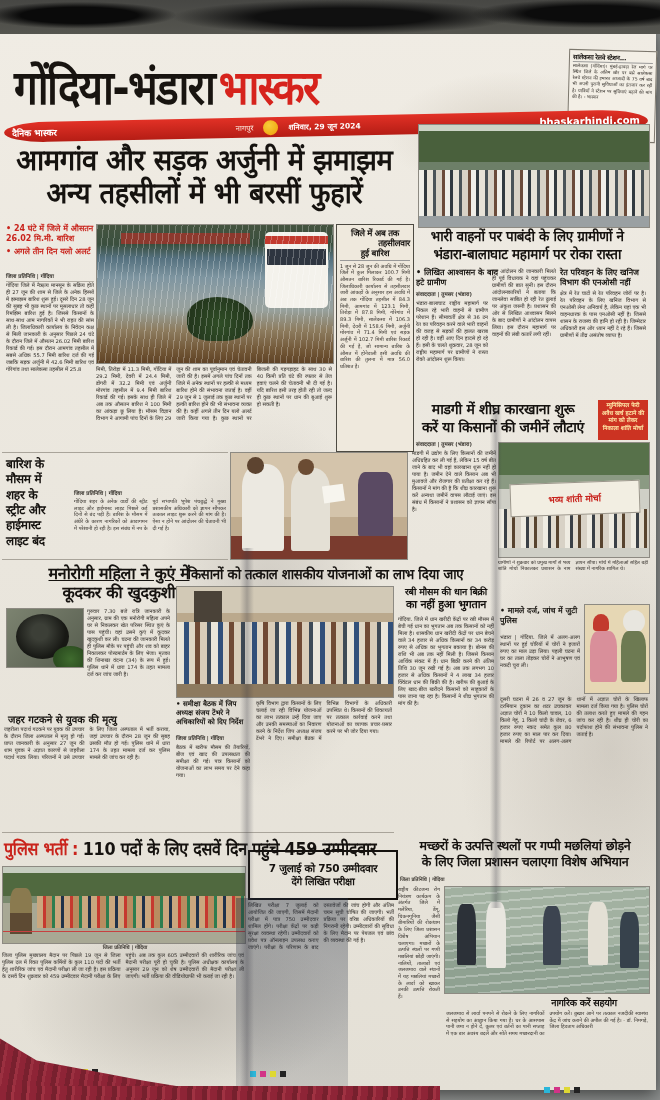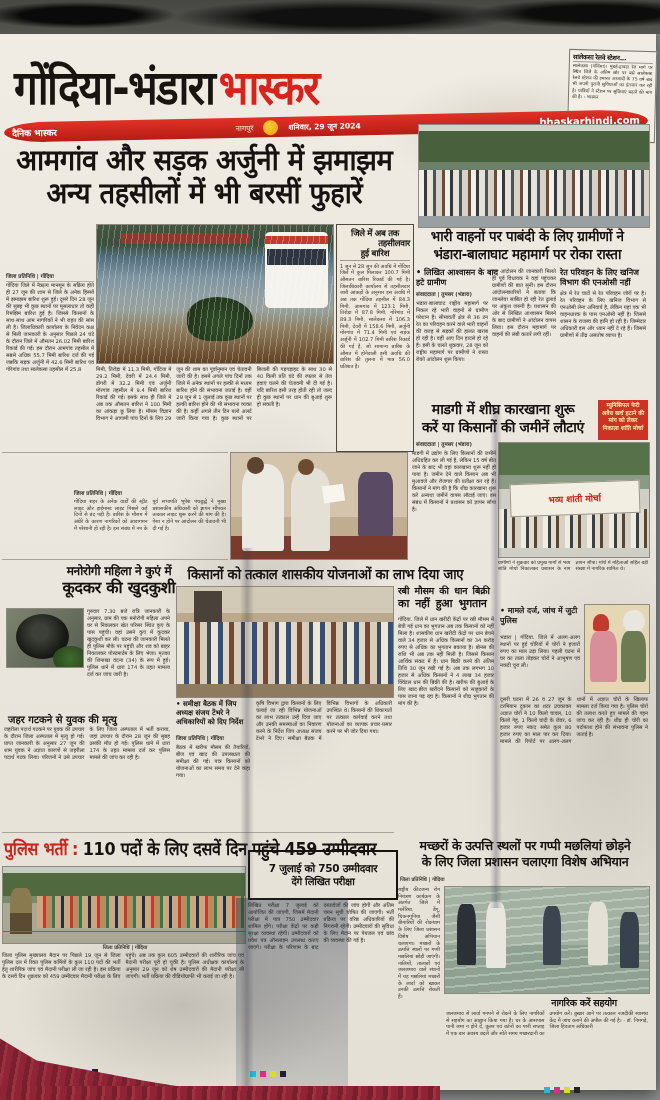--- a/index.html
+++ b/index.html
@@ -55,20 +55,24 @@
         <span style="color:#fff;font-size:7.5px;font-weight:700;">शनिवार, 29 जून 2024</span>
       </span>
       <span style="color:#fff;font-weight:800;font-size:10px;">bhaskarhindi.com</span>
     </div>
 
     <div class="abs" style="left:8px;top:116px;width:418px;text-align:center;transform:scaleX(.94);transform-origin:left;">
       <div class="hl" style="font-size:29px;line-height:1.12;">आमगांव और सड़क अर्जुनी में झमाझम</div>
       <div class="hl" style="font-size:29px;line-height:1.18;">अन्य तहसीलों में भी बरसीं फुहारें</div>
     </div>
 
+    <div class="abs red" style="left:6px;top:196px;width:88px;font-size:8px;font-weight:800;line-height:1.3;">
+      <div>• 24 घंटे में जिले में औसतन 26.02 मि.मी. बारिश</div>
+      <div style="margin-top:2px;">• अगले तीन दिन यलो अलर्ट</div>
+    </div>
     <div class="abs by" style="left:6px;top:244px;width:88px;border-bottom:1px solid #b5b0a6;padding-bottom:1px;">जिला प्रतिनिधि | गोंदिया</div>
     <div class="abs bt" style="left:6px;top:254px;width:88px;height:168px;">गोंदिया जिले में नैऋत्य मानसून के सक्रिय होते ही 27 जून की शाम से जिले के अनेक हिस्सों में झमाझम बारिश शुरू हुई। दूसरे दिन 28 जून की सुबह भी कुछ स्थानों पर मूसलाधार तो कहीं रिमझिम बारिश हुई है। जिससे किसानों के साथ-साथ आम नागरिकों ने भी राहत की सांस ली है। जिलाधिकारी कार्यालय के निवेदन कक्ष से मिली जानकारी के अनुसार पिछले 24 घंटे के दौरान जिले में औसतन 26.02 मिमी बारिश रिकार्ड की गई। इस दौरान आमगांव तहसील में सबसे अधिक 55.7 मिमी बारिश दर्ज की गई जबकि सड़क अर्जुनी में 42.6 मिमी बारिश एवं गोरेगांव तथा सालेकसा तहसील में 25.8</div>
 
     <div class="ph" style="left:96px;top:196px;width:236px;height:138px;background:linear-gradient(180deg,#44543f 0%,#3a4f3e 14%,#54707e 24%,#7e95a0 38%,#93a0a2 52%,#97a09b 62%,#8d7c5f 76%,#6f5434 92%,#5f4326 100%);">
       <div style="position:absolute;left:10%;top:6%;width:55%;height:8%;background:#a8322a;opacity:.75;"></div>
       <div style="position:absolute;right:2%;top:5%;width:27%;height:55%;background:linear-gradient(180deg,#f4f2ec 0 100%);border-radius:5px;">
         <div style="position:absolute;left:0;top:6%;width:100%;height:10%;background:#c23a2e;"></div>
         <div style="position:absolute;left:4%;top:22%;width:92%;height:22%;background:#2e3540;"></div>
       </div>
       <div style="position:absolute;left:38%;bottom:16%;width:28%;height:32%;background:radial-gradient(circle at 50% 60%,#2f4d26,#24371d 70%);border-radius:50% 60% 50% 40%;"></div>
@@ -115,26 +119,34 @@
       <div style="position:absolute;right:8%;top:18%;width:20%;height:60%;background:#5a4a63;border-radius:20% 20% 4% 4%;"></div>
     </div>
 
     <div class="ph" style="left:498px;top:414px;width:150px;height:114px;background:linear-gradient(180deg,#57714a 0 28%,#8b9a83 28% 40%,#cfcfc6 40% 100%);">
       <div style="position:absolute;left:0;top:58%;width:100%;height:34%;background:repeating-linear-gradient(90deg,#efece2 0 5px,#3a4046 5px 8px,#e2dccf 8px 13px,#58442f 13px 16px,#d8d2c6 16px 22px);filter:blur(.4px);"></div>
       <div class="banner">भव्य शांती मोर्चा</div>
     </div>
     <div class="abs bt cols2" style="left:498px;top:532px;width:150px;height:32px;font-size:4.8px;">ग्रामीणों ने शुक्रवार को प्रमुख मार्गों से भव्य शांति मोर्चा निकालकर प्रशासन के नाम ज्ञापन सौंपा। मोर्चे में महिलाओं सहित बड़ी संख्या में नागरिक शामिल थे।</div>
 
     <div class="abs" style="left:2px;top:424px;width:226px;height:106px;border-top:1px solid #a9a49a;border-bottom:1px solid #a9a49a;">
+      <div style="position:absolute;left:4px;top:4px;width:62px;">
+        <div class="hl" style="font-size:12px;line-height:1.28;">बारिश के</div>
+        <div class="hl" style="font-size:12px;line-height:1.28;">मौसम में</div>
+        <div class="hl" style="font-size:12px;line-height:1.28;">शहर के</div>
+        <div class="hl" style="font-size:12px;line-height:1.28;">स्ट्रीट और</div>
+        <div class="hl" style="font-size:12px;line-height:1.28;">हाईमास्ट</div>
+        <div class="hl" style="font-size:12px;line-height:1.28;">लाइट बंद</div>
+      </div>
       <div class="by" style="position:absolute;left:72px;top:36px;width:150px;">जिला प्रतिनिधि | गोंदिया</div>
       <div class="bt cols2" style="position:absolute;left:72px;top:45px;width:152px;height:58px;font-size:5px;">गोंदिया शहर के अनेक वार्डों की स्ट्रीट लाइट और हाईमास्ट लाइट पिछले कई दिनों से बंद पड़ी हैं। बारिश के मौसम में अंधेरे के कारण नागरिकों को आवागमन में परेशानी हो रही है। इस संबंध में नप के पूर्व सभापति भूपेश पंचबुद्धे ने मुख्य प्रशासकीय अधिकारी को ज्ञापन सौंपकर तत्काल लाइट शुरू करने की मांग की है। ऐसा न होने पर आंदोलन की चेतावनी भी दी गई है।</div>
     </div>
 
     <div class="abs" style="left:6px;top:536px;width:226px;text-align:center;">
-      <div class="hl" style="font-size:12px;line-height:1.2;">मनोरोगी महिला ने कुएं में</div>
+      <div class="hl" style="font-size:16px;line-height:1.2;text-decoration:underline;">मनोरोगी महिला ने कुएं में</div>
       <div class="hl" style="font-size:16px;line-height:1.2;">कूदकर की खुदकुशी</div>
     </div>
     <div class="abs" style="left:6px;top:580px;width:164px;height:100px;">
       <div class="ph" style="position:relative;float:left;left:0;top:0;width:76px;height:58px;margin:0 3px 2px 0;background:linear-gradient(135deg,#7c8370,#565c4e);">
         <div style="position:absolute;left:12%;top:8%;width:70%;height:78%;background:radial-gradient(circle at 45% 40%,#3c3f37 20%,#171814 65%);border-radius:50%;"></div>
         <div style="position:absolute;right:-6%;bottom:-8%;width:45%;height:45%;background:radial-gradient(circle,#3f6b2e,#2c4d20 70%);border-radius:50%;"></div>
       </div>
       <div class="bt" style="height:100px;">गुरुवार 7.30 बजे रात्रि जानकारी के अनुसार, ग्राम की एक मनोरोगी महिला अपने घर से निकलकर खेत परिसर स्थित कुएं के पास पहुंची। वहां उसने कुएं में कूदकर खुदकुशी कर ली। घटना की जानकारी मिलते ही पुलिस मौके पर पहुंची और शव को बाहर निकालकर पोस्टमार्टम के लिए भेजा। मृतका की शिनाख्त वंदना (34) के रूप में हुई। पुलिस थाने में धारा 174 के तहत मामला दर्ज कर जांच जारी है।</div>
     </div>
     <div class="abs sub" style="left:8px;top:684px;width:162px;font-size:10px;">जहर गटकने से युवक की मृत्यु</div>
@@ -142,21 +154,21 @@
 
     <div class="abs hl" style="left:176px;top:536px;width:318px;font-size:14px;text-align:center;transform:scaleX(.94);transform-origin:left;white-space:nowrap;">किसानों को तत्काल शासकीय योजनाओं का लाभ दिया जाए</div>
     <div class="ph" style="left:176px;top:558px;width:216px;height:110px;background:linear-gradient(180deg,#d2c9b6 0 24%,#bba98d 24% 62%,#8d7a5f 62% 100%);">
       <div style="position:absolute;left:8%;top:4%;width:13%;height:42%;background:#4a4238;"></div>
       <div style="position:absolute;left:0;top:32%;width:100%;height:56%;background:repeating-linear-gradient(90deg,#ebe6da 0 7px,#32507a 7px 12px,#e0d6c4 12px 18px,#704a35 18px 23px,#d9cdb9 23px 30px,#3e4a56 30px 34px);filter:blur(.5px);"></div>
     </div>
     <div class="abs sub red" style="left:176px;top:672px;width:74px;font-size:7px;line-height:1.3;color:#1a1713;">• समीक्षा बैठक में जिप अध्यक्ष संजय टेंभरे ने अधिकारियों को दिए निर्देश</div>
     <div class="abs by" style="left:176px;top:706px;width:74px;">जिला प्रतिनिधि | गोंदिया</div>
     <div class="abs bt" style="left:176px;top:716px;width:74px;height:86px;">बैठक में खरीफ मौसम की तैयारियों, बीज एवं खाद की उपलब्धता की समीक्षा की गई। पात्र किसानों को योजनाओं का लाभ समय पर देने कहा गया।</div>
     <div class="abs bt cols2" style="left:256px;top:672px;width:136px;height:130px;">कृषि विभाग द्वारा किसानों के लिए चलाई जा रही विभिन्न योजनाओं का लाभ तत्काल उन्हें दिया जाए और उनकी समस्याओं का निवारण करने के निर्देश जिप अध्यक्ष संजय टेंभरे ने दिए। समीक्षा बैठक में विभिन्न विभागों के अधिकारी उपस्थित थे। किसानों की शिकायतों पर तत्काल कार्रवाई करने तथा योजनाओं का व्यापक प्रचार-प्रसार करने पर भी जोर दिया गया।</div>
-    <div class="abs" style="left:398px;top:558px;width:96px;text-align:left;font-family:Liberation Mono, monospace;">
+    <div class="abs" style="left:398px;top:558px;width:96px;text-align:center;">
       <div class="hl" style="font-size:9.5px;line-height:1.25;">रबी मौसम की धान बिक्री</div>
       <div class="hl" style="font-size:11px;line-height:1.25;">का नहीं हुआ भुगतान</div>
     </div>
     <div class="abs bt" style="left:398px;top:588px;width:96px;height:214px;">गोंदिया. जिले में धान खरीदी केंद्रों पर रबी मौसम में बेची गई धान का भुगतान अब तक किसानों को नहीं मिला है। शासकीय धान खरीदी केंद्रों पर धान बेचने वाले 34 हजार से अधिक किसानों का 34 करोड़ रुपए से अधिक का भुगतान बकाया है। बोनस की राशि भी अब तक नहीं मिली है। जिससे किसान आर्थिक संकट में हैं। धान बिक्री करने की अंतिम तिथि 30 जून रखी गई है। अब तक लगभग 10 हजार से अधिक किसानों ने 4 लाख 34 हजार क्विंटल धान की बिक्री की है। खरीफ की बुआई के लिए खाद-बीज खरीदने किसानों को साहूकारों के पास जाना पड़ रहा है। किसानों ने शीघ्र भुगतान की मांग की है।</div>
 
     <div class="abs sub" style="left:500px;top:578px;width:78px;font-size:7.8px;line-height:1.3;">• मामले दर्ज, जांच में जुटी पुलिस</div>
     <div class="ph" style="left:584px;top:576px;width:64px;height:88px;background:#e6d7b4;">
       <div style="position:absolute;left:12%;top:10%;width:26%;height:20%;background:#c23a2e;border-radius:50% 50% 20% 20%;"></div>
       <div style="position:absolute;left:8%;top:30%;width:42%;height:58%;background:#d98f9a;border-radius:30% 30% 10% 10%;"></div>
       <div style="position:absolute;right:6%;top:6%;width:34%;height:26%;background:#e8e6df;border-radius:50%;"></div>

